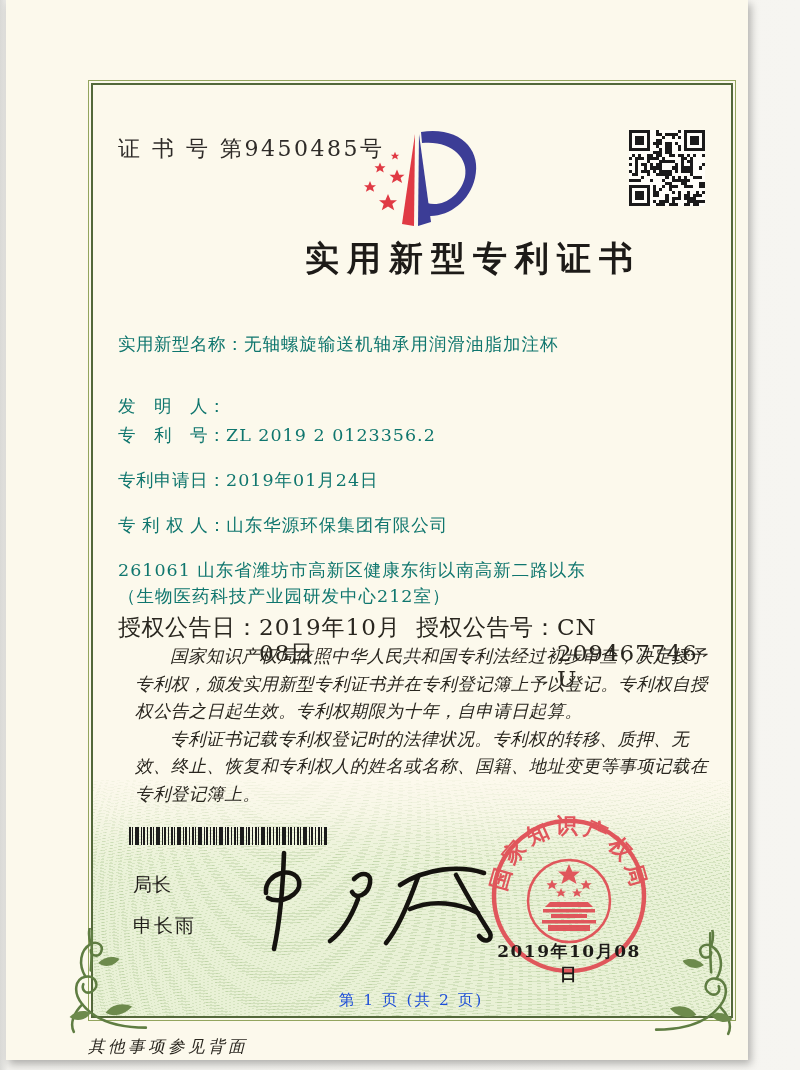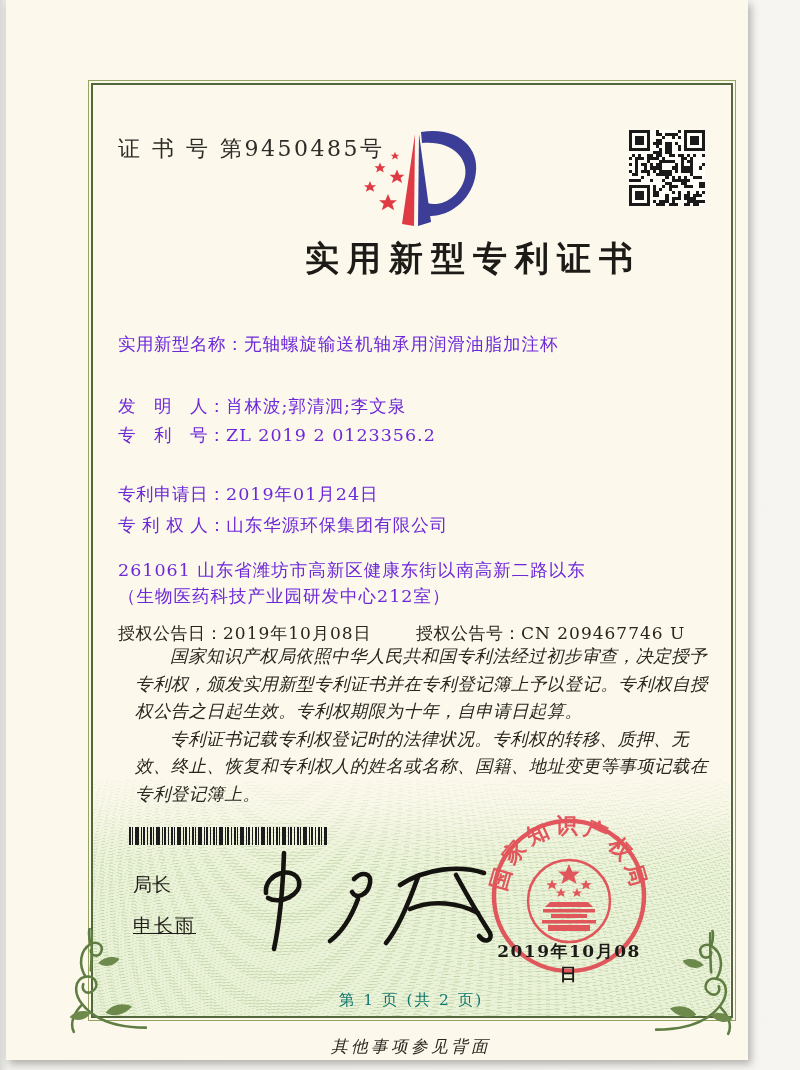--- a/index.html
+++ b/index.html
@@ -18,42 +18,42 @@
       repeating-radial-gradient(820px 340px at 30% -180px, rgba(124,165,92,.22) 0 1px, rgba(0,0,0,0) 1px 7px),
       repeating-radial-gradient(900px 380px at 70% 440px, rgba(124,165,92,.18) 0 1px, rgba(0,0,0,0) 1px 6px),
       linear-gradient(180deg, rgba(233,241,214,0) 0, rgba(233,241,214,.85) 55px, #e9f1d6 130px);
     -webkit-mask-image:linear-gradient(180deg, rgba(0,0,0,.2) 0, #000 80px);
             mask-image:linear-gradient(180deg, rgba(0,0,0,.2) 0, #000 80px);}
   .cert-no{position:absolute;left:112px;top:134px;font-size:22px;letter-spacing:2.5px;color:#2e2b28;}
   .logo{position:absolute;left:338px;top:126px;width:140px;height:112px;}
   .qr{position:absolute;left:623px;top:130px;width:76px;height:76px;}
   .title{position:absolute;left:82px;top:236px;width:770px;margin:0;text-align:center;
          font-size:34px;font-weight:bold;letter-spacing:8px;color:#1d1b18;}
-  .row{position:absolute;left:112px;width:594px;font-size:17.5px;color:#6d28d9;display:flex;line-height:26px;}
+  .row{position:absolute;left:112px;width:594px;font-size:17.5px;color:#0f766e;display:flex;line-height:26px;}
   .flabel{flex:0 0 104px;letter-spacing:.5px;white-space:pre;}
   .fvalue{white-space:pre-line;letter-spacing:1px;}
-  .r1{top:331px}.r2{top:393px}.r3{top:422px}.r4{top:481px}.r5{top:512px}.r6{top:557px}
-  .grant{position:absolute;left:112px;top:614px;width:594px;font-size:17px;color:#29261f;display:flex;line-height:26px;margin-top:6px;}
+  .r1{top:331px}.r2{top:393px}.r3{top:422px}.r4{top:467px}.r5{top:512px}.r6{top:557px}
+  .grant{position:absolute;left:112px;top:614px;width:594px;font-size:23px;color:#29261f;display:flex;line-height:26px;}
   .gpair1{flex:0 0 298px;display:flex}.gpair2{display:flex}
   .bodytext{position:absolute;left:110px;top:643px;width:586px;font-size:17.5px;line-height:27.5px;
             font-style:italic;color:#29261f;letter-spacing:.4px;margin-left:19px;}
   .bodytext p{margin:0;text-indent:2em;}
   .barcode{position:absolute;left:123px;top:827px;width:198px;height:18px;
     background:
       repeating-linear-gradient(90deg,#1c1c1c 0 1px,rgba(0,0,0,0) 1px 3px),
       repeating-linear-gradient(90deg,#1c1c1c 0 2px,rgba(0,0,0,0) 2px 7px);}
   .officer-title{position:absolute;left:127px;top:872px;font-size:19px;color:#201d19;}
-  .officer-name{position:absolute;left:127px;top:913px;font-size:19px;letter-spacing:2px;color:#201d19;text-decoration:underline;}
+  .officer-name{position:absolute;left:127px;top:913px;font-size:19px;letter-spacing:2px;color:#201d19;}
   .signature{position:absolute;left:232px;top:843px;width:262px;height:118px;}
   .seal{position:absolute;left:482px;top:815px;width:162px;height:162px;opacity:.92;}
   .seal-date{position:absolute;left:487px;top:940px;width:152px;text-align:center;
              font-size:17px;font-weight:bold;letter-spacing:1.5px;color:#1d1b18;}
   .pageinfo{position:absolute;left:82px;top:990px;width:646px;text-align:center;
-            font-size:15.5px;letter-spacing:2px;color:#0f766e;}
-  .backnote{position:absolute;left:82px;top:1036px;width:646px;text-align:center;
+            font-size:15.5px;letter-spacing:2px;color:#1d4ed8;}
+  .backnote{position:absolute;left:82px;top:1036px;width:646px;text-align:left;
             font-size:16.5px;font-style:italic;letter-spacing:3.5px;color:#29261f;}
   .flourish{position:absolute;width:106px;height:106px;}
   .fl-left{left:36px;top:928px;}
   .fl-right{left:648px;top:930px;transform:scaleX(-1);}
 </style>
 </head>
 <body>
 
 <div class="canvas">
   <div class="page">
@@ -114,21 +114,20 @@
       </svg>
 
     <h1 class="title">实用新型专利证书</h1>
 
     <div class="row r1">
       <span class="flabel">实用新型名称：</span>
       <span class="fvalue">无轴螺旋输送机轴承用润滑油脂加注杯</span>
     </div>
     <div class="row r2">
       <span class="flabel">发　明　人：</span>
-      <span class="fvalue">肖林波;郭清泗;李文泉</span>
     </div>
     <div class="row r3">
       <span class="flabel">专　利　号：</span>
       <span class="fvalue">ZL 2019 2 0123356.2</span>
     </div>
     <div class="row r4">
       <span class="flabel">专利申请日：</span>
       <span class="fvalue">2019年01月24日</span>
     </div>
     <div class="row r5">

